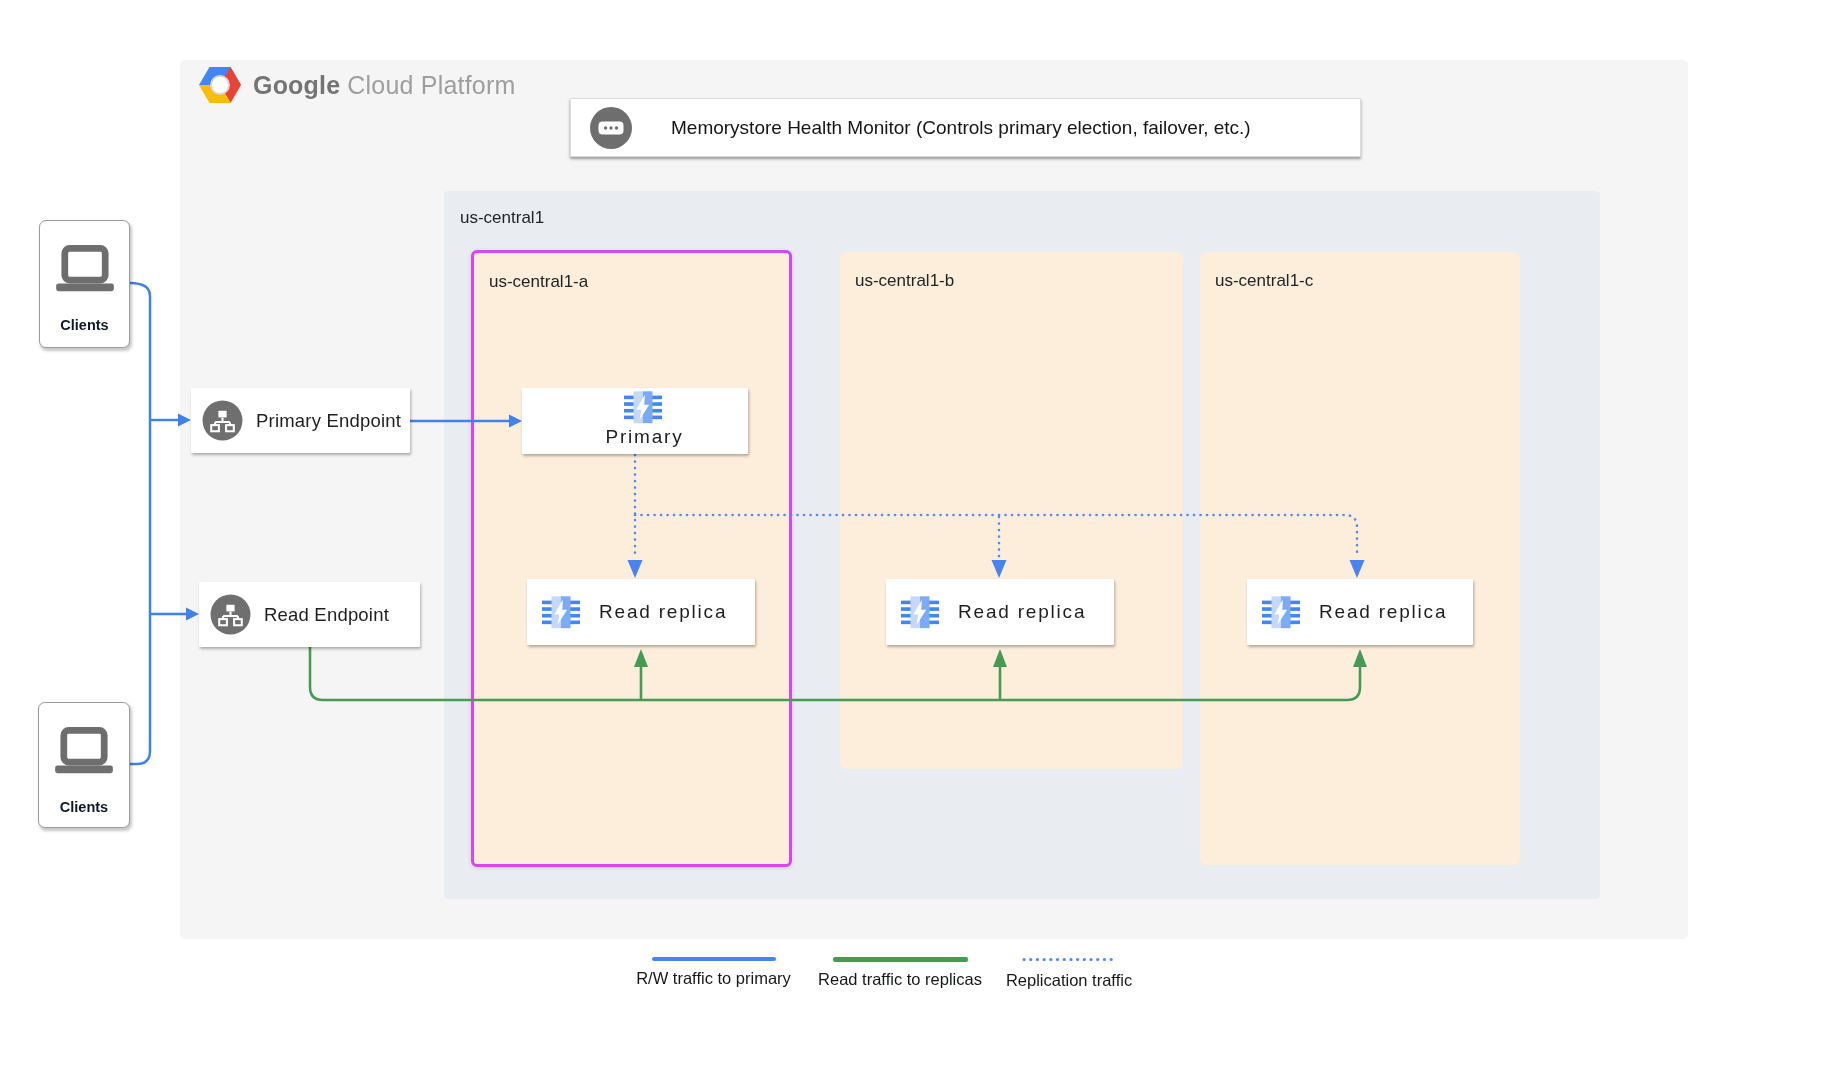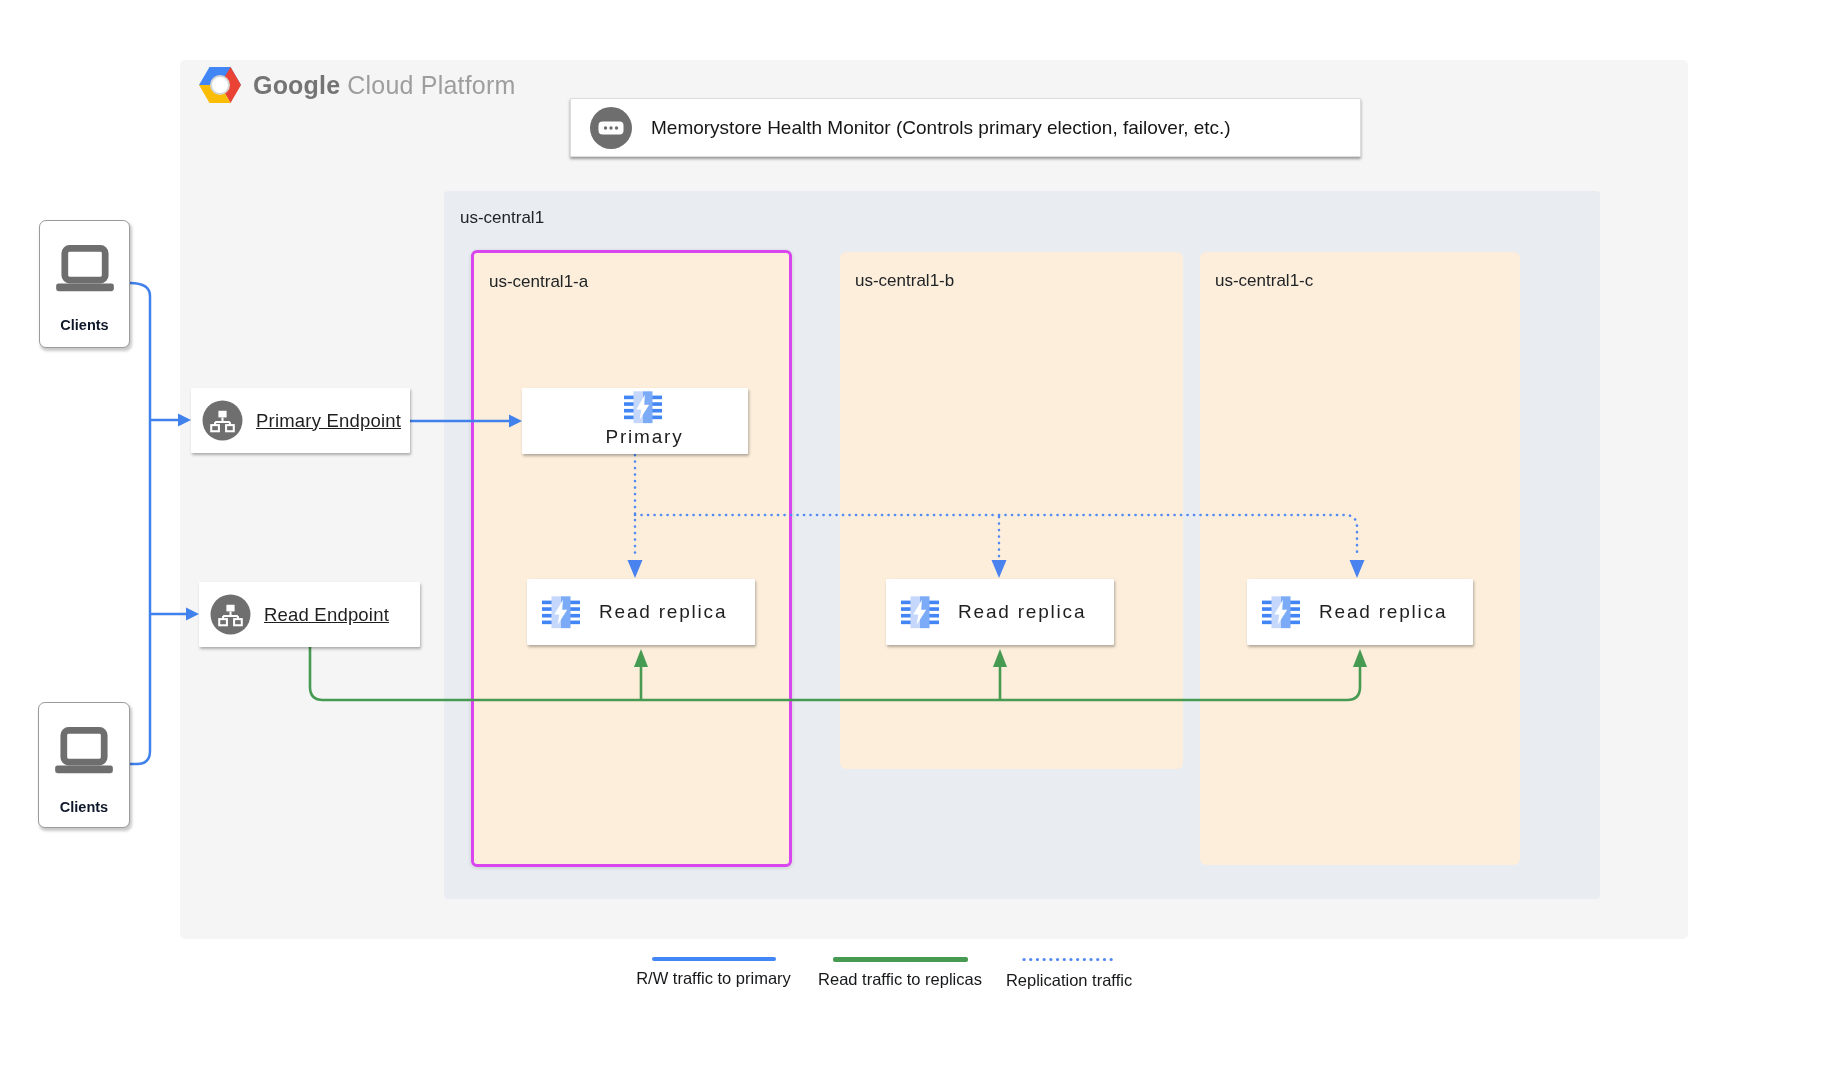--- a/index.html
+++ b/index.html
@@ -19,27 +19,27 @@
   
   .brand{position:absolute;left:198px;top:66px;display:flex;align-items:center;}
   .brand svg{display:block;}
   .brand-google{margin-left:11px;font-size:25px;font-weight:bold;color:#747474;letter-spacing:0.2px;}
   .brand-cloud{margin-left:7px;font-size:25px;color:#9e9e9e;letter-spacing:0.2px;}
 
   
   .node{position:absolute;background:#ffffff;display:flex;align-items:center;box-shadow:1px 2px 3px rgba(0,0,0,0.3);border-radius:1px;}
   .node .nlabel{color:#1f1f1f;}
 
-  .health{left:570px;top:98px;width:791px;height:59px;border:1px solid #dcdcdc;box-sizing:border-box;box-shadow:0 2px 3px rgba(0,0,0,0.38);}
+  .health{left:570px;top:98px;width:791px;height:59px;border:1px solid #dcdcdc;box-sizing:border-box;box-shadow:0 2px 3px rgba(0,0,0,0.38);gap:20px;}
   .health svg{margin-left:18px;}
   .health .nlabel{margin-left:18px;font-size:19px;color:#161616;}
 
   .endpoint{height:65px;}
   .endpoint svg{margin-left:11px;}
-  .endpoint .nlabel{margin-left:13px;font-size:18.5px;letter-spacing:0.2px;text-decoration:underline;}
+  .endpoint .nlabel{margin-left:13px;font-size:18.5px;letter-spacing:0.2px;}
   .pe{left:191px;top:388px;width:219px;}
   .re{left:199px;top:582px;width:221px;}
 
   .mnode{height:66px;}
   .mnode svg{margin-left:15px;}
   .mnode .nlabel{margin-left:19px;font-size:19px;letter-spacing:1.8px;}
   .mn-primary{left:522px;top:388px;width:226px;flex-direction:column;}
   .mn-ra{left:527px;top:579px;width:228px;}
   .mn-rb{left:886px;top:579px;width:228px;}
   .mn-rc{left:1247px;top:579px;width:226px;}

